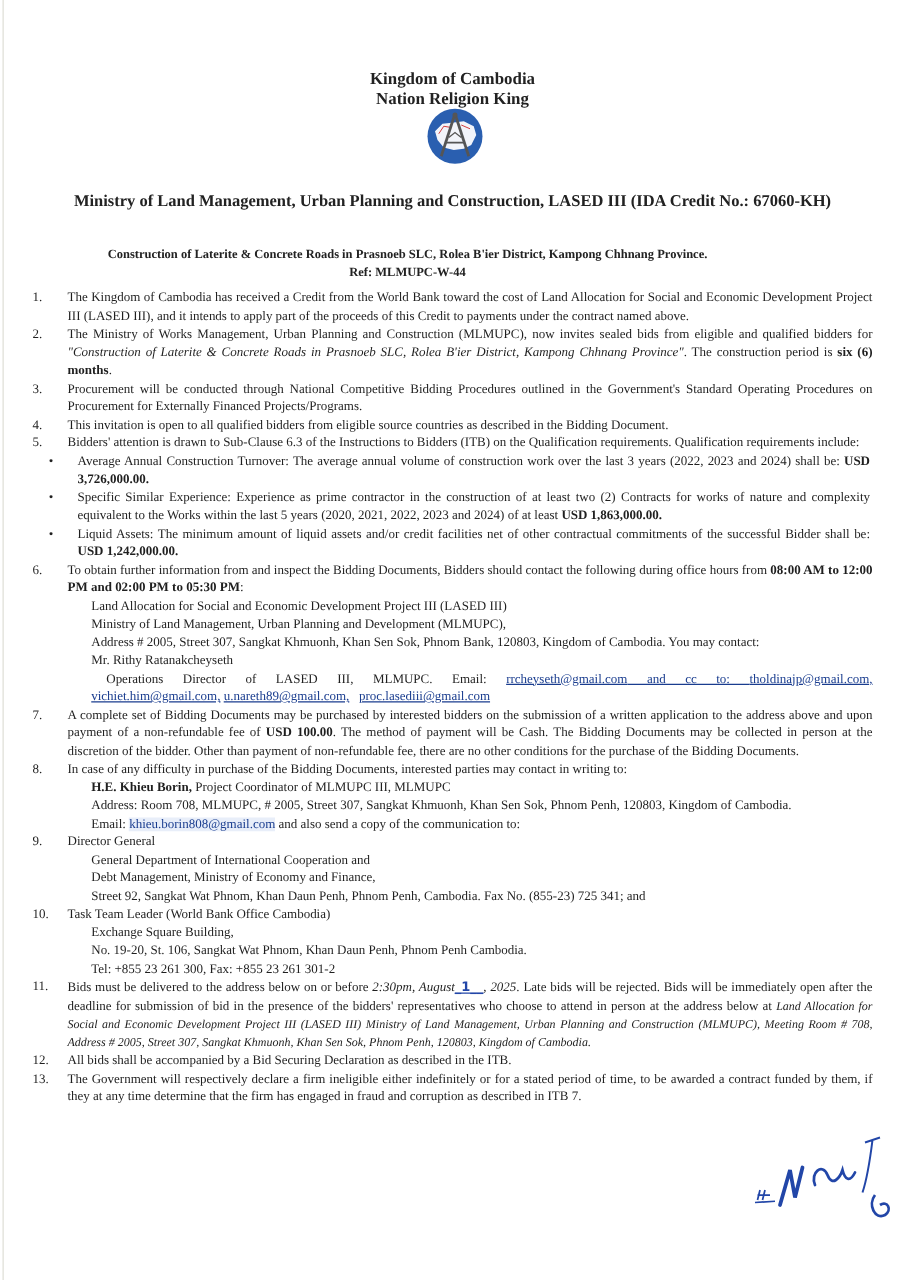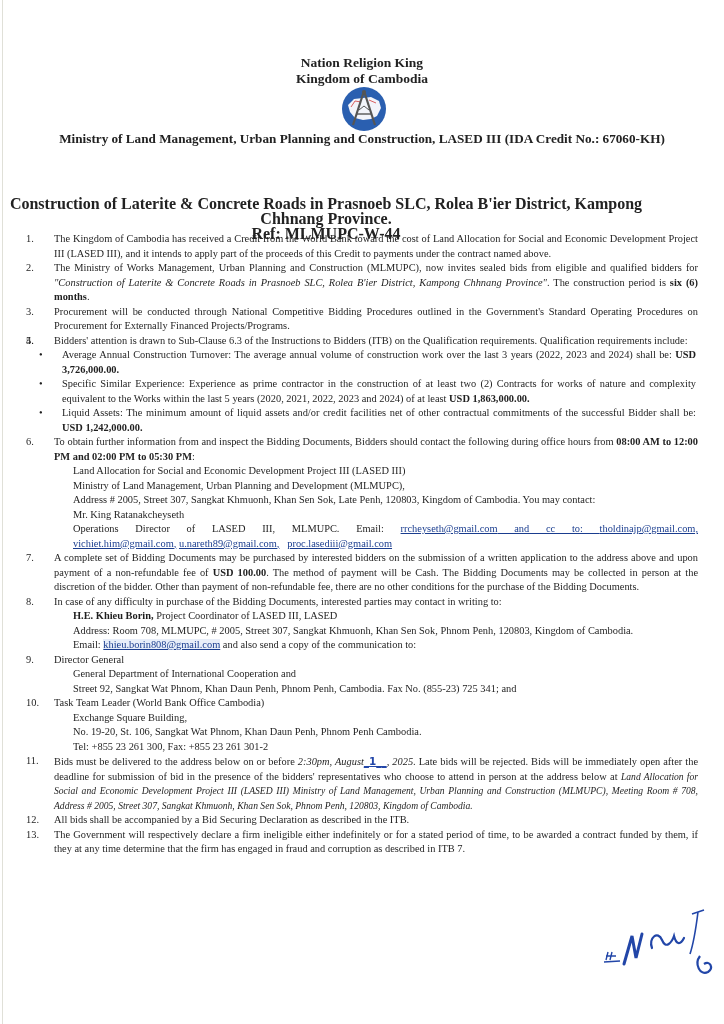--- a/index.html
+++ b/index.html
@@ -5,46 +5,46 @@
     html, body { margin: 0; padding: 0; background: #ffffff; }
     body {
       width: 724px; height: 1024px; overflow: hidden; position: relative;
       font-family: "Liberation Serif", "DejaVu Serif", serif;
       color: #1f1f1f;
     }
     .page-edge { position: absolute; left: 2px; top: 0; width: 1px; height: 1024px; background: #e0e0d8; }
     .header { position: absolute; top: 55px; left: 0; width: 724px; text-align: center; }
     .hdr-line { font-weight: bold; font-size: 13.5px; line-height: 16px; color: #222; }
     .emblem { position: absolute; left: 341px; top: 86px; width: 46px; height: 46px; }
-    .ministry-title { position: absolute; top: 130px; left: 0; width: 724px; text-align: center;
+    .ministry-title { position: absolute; top: 152px; left: 0; width: 724px; text-align: center;
       font-weight: bold; font-size: 13.2px; line-height: 17px; color: #222; }
     .project-title { position: absolute; top: 196px; left: 0; width: 652px; text-align: center;
-      font-weight: bold; font-size: 16px; line-height: 15px; color: #222; }
+      font-weight: bold; font-size: 10px; line-height: 15px; color: #222; }
     .body { position: absolute; top: 232px; left: 26px; width: 672px; font-size: 10.4px; line-height: 14.5px; }
     .item { position: relative; padding-left: 28px; margin: 0; text-align: justify; }
     .num { position: absolute; left: 0; top: 0; width: 22px; }
     .bullets { margin: 0; padding: 0; list-style: none; }
     .bullet { position: relative; padding-left: 36px; padding-right: 2px; text-align: justify; }
     .bullet .dot { position: absolute; left: 13px; top: 0; }
     .indent { padding-left: 47px; }
     b { font-weight: bold; }
     i { font-style: italic; }
-    .link { color: #1a3d8f; text-decoration: underline; background: #e8eef9; }
+    .link { color: #1a3d8f; background: #e8eef9; }
     .link-plain { color: #1a3d8f; text-decoration: underline; }
     .handwritten { color: #2246a8; font-family: "DejaVu Sans", sans-serif; font-weight: bold; text-decoration: underline; }
     .signature { position: absolute; left: 600px; top: 908px; width: 120px; height: 100px; }
   </style>
 </head>
 <body>
 
 <div class="page-edge"></div>
 
 <div class="header">
+  <div class="hdr-line">Kingdom of Cambodia</div>
   <div class="hdr-line">Nation Religion King</div>
-  <div class="hdr-line">Kingdom of Cambodia</div>
 </div>
 
 <svg class="emblem" viewBox="0 0 46 46">
   <circle cx="23" cy="23" r="22" fill="#2a5fb0"></circle>
   <path d="M7 19 L13 13 L22 12 L30 11 L38 15 L40 22 L36 30 L30 33 L22 34 L14 32 L9 26 Z" fill="#f2f4fa"></path>
   <path d="M10 21 L14 15 L20 16 M28 14 L35 17" stroke="#d23a3a" stroke-width="0.8" fill="none"></path>
   <line x1="23" y1="5" x2="12" y2="39" stroke="#555" stroke-width="2.2"></line>
   <line x1="23" y1="5" x2="34" y2="39" stroke="#555" stroke-width="2.2"></line>
   <line x1="15" y1="28" x2="31" y2="28" stroke="#555" stroke-width="1.4"></line>
   <circle cx="23" cy="6" r="2" fill="#555"></circle>
@@ -72,20 +72,21 @@
     <span>The Ministry of Works Management, Urban Planning and Construction (MLMUPC), now invites sealed bids from eligible and qualified bidders for </span><i>"Construction of Laterite &amp; Concrete Roads in Prasnoeb SLC, Rolea B'ier District, Kampong Chhnang Province"</i><span>. The construction period is </span><b>six (6) months</b><span>.</span>
   </div>
 
   <div class="item">
     <span class="num">3.</span>
     <span>Procurement will be conducted through National Competitive Bidding Procedures outlined in the Government's Standard Operating Procedures on Procurement for Externally Financed Projects/Programs.</span>
   </div>
 
   <div class="item">
     <span class="num">4.</span>
+    <span>This invitation is open to all qualified bidders from eligible source countries as described in the Bidding Document.</span>
   </div>
 
   <div class="item">
     <span class="num">5.</span>
     <span>Bidders' attention is drawn to Sub-Clause 6.3 of the Instructions to Bidders (ITB) on the Qualification requirements. Qualification requirements include:</span>
   </div>
   <ul class="bullets">
     <li class="bullet">
       <span class="dot">•</span>
       <span>Average Annual Construction Turnover: The average annual volume of construction work over the last 3 years (2022, 2023 and 2024) shall be: </span><b>USD 3,726,000.00.</b>
@@ -100,53 +101,54 @@
     </li>
   </ul>
 
   <div class="item">
     <span class="num">6.</span>
     <span>To obtain further information from and inspect the Bidding Documents, Bidders should contact the following during office hours from </span><b>08:00 AM to 12:00 PM and 02:00 PM to 05:30 PM</b><span>:</span>
   </div>
   <div class="indent">
     <div>Land Allocation for Social and Economic Development Project III (LASED III)</div>
     <div>Ministry of Land Management, Urban Planning and Development (MLMUPC),</div>
-    <div>Address # 2005, Street 307, Sangkat Khmuonh, Khan Sen Sok, Late Penh, 120803, Kingdom of Cambodia. You may contact:</div>
-    <div>Mr. King Ratanakcheyseth</div>
-    <div style="text-align: justify; text-align-last: justify;">
+    <div>Address # 2005, Street 307, Sangkat Khmuonh, Khan Sen Sok, Phnom Bank, 120803, Kingdom of Cambodia. You may contact:</div>
+    <div>Mr. Rithy Ratanakcheyseth</div>
+    <div style="text-align: justify; text-align-last: justify; margin-left: 12px;">
       <span>Operations Director of LASED III, MLMUPC. Email: </span><span class="link-plain">rrcheyseth@gmail.com</span><span class="link-plain"> and cc to: </span><span class="link-plain">tholdinajp@gmail.com,</span>
     </div>
     <div>
       <span class="link-plain">vichiet.him@gmail.com,</span>
       <span class="link-plain">u.nareth89@gmail.com,</span>&nbsp;&nbsp;
       <span class="link-plain">proc.lasediii@gmail.com</span>
     </div>
   </div>
 
   <div class="item">
     <span class="num">7.</span>
     <span>A complete set of Bidding Documents may be purchased by interested bidders on the submission of a written application to the address above and upon payment of a non-refundable fee of </span><b>USD 100.00</b><span>. The method of payment will be Cash. The Bidding Documents may be collected in person at the discretion of the bidder. Other than payment of non-refundable fee, there are no other conditions for the purchase of the Bidding Documents.</span>
   </div>
 
   <div class="item">
     <span class="num">8.</span>
     <span>In case of any difficulty in purchase of the Bidding Documents, interested parties may contact in writing to:</span>
   </div>
   <div class="indent">
-    <div><b>H.E. Khieu Borin,</b><span> Project Coordinator of LASED III, LASED</span></div>
+    <div><b>H.E. Khieu Borin,</b><span> Project Coordinator of MLMUPC III, MLMUPC</span></div>
     <div>Address: Room 708, MLMUPC, # 2005, Street 307, Sangkat Khmuonh, Khan Sen Sok, Phnom Penh, 120803, Kingdom of Cambodia.</div>
     <div><span>Email: </span><span class="link">khieu.borin808@gmail.com</span><span> and also send a copy of the communication to:</span></div>
   </div>
 
   <div class="item">
     <span class="num">9.</span>
     <span>Director General</span>
   </div>
   <div class="indent">
     <div>General Department of International Cooperation and</div>
+    <div>Debt Management, Ministry of Economy and Finance,</div>
     <div>Street 92, Sangkat Wat Phnom, Khan Daun Penh, Phnom Penh, Cambodia. Fax No. (855-23) 725 341; and</div>
   </div>
 
   <div class="item">
     <span class="num">10.</span>
     <span>Task Team Leader (World Bank Office Cambodia)</span>
   </div>
   <div class="indent">
     <div>Exchange Square Building,</div>
     <div>No. 19-20, St. 106, Sangkat Wat Phnom, Khan Daun Penh, Phnom Penh Cambodia.</div>

